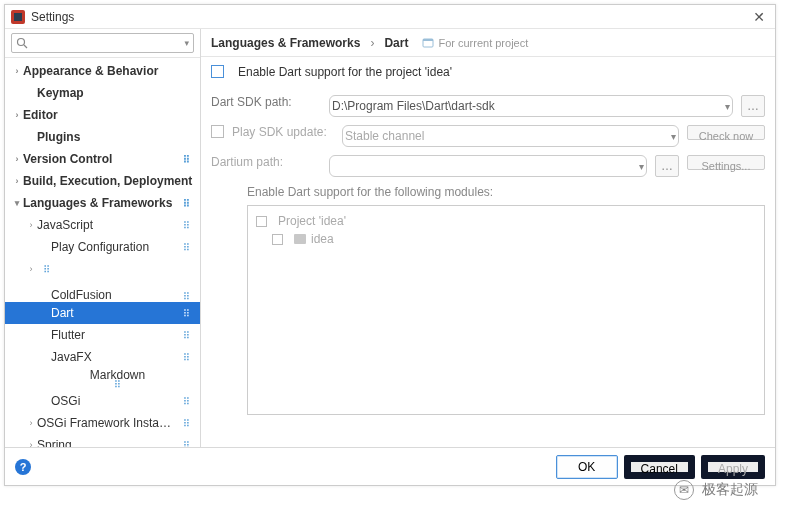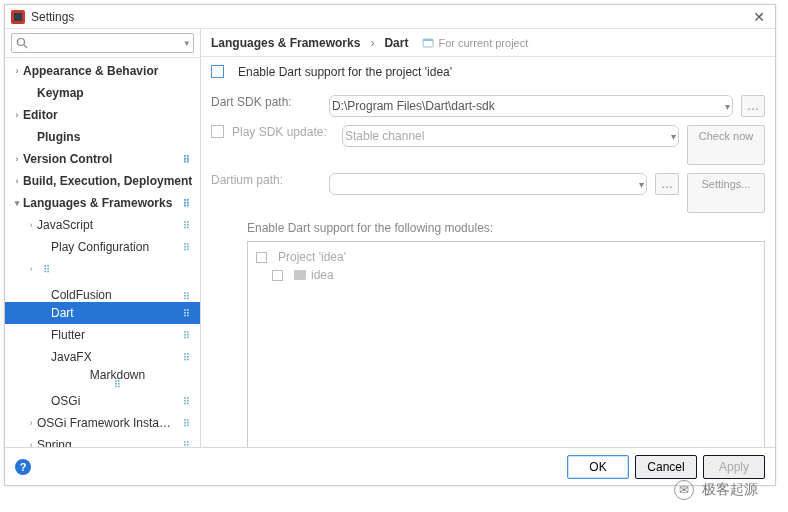--- a/index.html
+++ b/index.html
@@ -32,30 +32,30 @@
 .pane { flex:1; padding:8px 10px 6px 10px; color:#777; overflow:auto; }
 .row { display:flex; align-items:flex-start; margin-bottom:8px; gap:8px; min-height:22px; }
 .row .rlabel { width:110px; color:#777; font-size:12px; }
 .row.disabled { color:#aaa; }
 .checkbox { width:13px; height:13px; border:1px solid #4a90d9; background:#fff; display:inline-block; margin-right:6px; flex:none; }
 .checkbox.gray { border-color:#bbb; }
 .textfield { flex:1; height:22px; border:1px solid #ccc; border-radius:6px; padding:0 2px; font-size:12px; background:#fff; color:#555; display:flex; align-items:center; }
 .textfield .val { flex:1; }
 .textfield .dd { color:#888; font-size:10px; }
 .smallbtn { width:24px; height:22px; border:1px solid #ccc; border-radius:2px; background:#f7f7f7; color:#888; display:flex; align-items:center; justify-content:center; font-size:12px; }
-.sidebtn { width:78px; height:40px; border:1px solid #ccc; border-radius:2px; background:#f7f7f7; color:#999; text-align:center; line-height:20px; font-size:11px;}
+.sidebtn { width:78px; height:15px; border:1px solid #ccc; border-radius:2px; background:#f7f7f7; color:#999; text-align:center; line-height:20px; font-size:11px;}
 .modules { margin-top:6px;padding-left:36px; }
 .modules-title { color:#888; font-size:12px; margin-bottom:6px; }
 .module-box { border:1px solid #ccc; height:210px; padding:6px 8px; background:#fff; color:#aaa; font-size:12px;}
 .module-box .line { display:flex; align-items:center; gap:5px; height:18px;}
 .module-box .sub { margin-left:16px; }
 .footer { border-top:1px solid #d9d9d9; height:38px; display:flex; align-items:center; padding:0 10px; }
 .footer .helpicon { width:16px; height:16px; border-radius:50%; background:#2675d6; color:#fff; display:flex; align-items:center; justify-content:center; font-size:11px; font-weight:700; cursor:pointer; }
 .footer .spacer { flex:1; }
-.fbtn { height:24px; min-width:62px; border:1px solid #0f172a; background:#eee; border-radius:2px; font-size:12px; margin-left:6px; cursor:pointer; padding:0 10px;}
+.fbtn { height:24px; min-width:62px; border:7px solid #0f172a; background:#eee; border-radius:2px; font-size:12px; margin-left:6px; cursor:pointer; padding:0 10px;}
 .fbtn.primary { border:1px solid #4a90d9; box-shadow:0 0 0 1px #cfe3f7 inset; background:#fefefe;}
 .fbtn.dis { color:#aaa; }
 .tree::-webkit-scrollbar{width:10px;} .tree::-webkit-scrollbar-thumb{background:#ccc;}
 .watermark { position:absolute; right:30px; bottom:12px; display:flex; align-items:center; gap:8px; color:#7d7d7d; font-size:14px; pointer-events:none;}
 .watermark .wicon{width:20px;height:20px;border-radius:50%;border:1.5px solid #999;display:flex;align-items:center;justify-content:center;font-size:12px;}
 </style>
 </head>
 <body>
 
 <div class="window">

